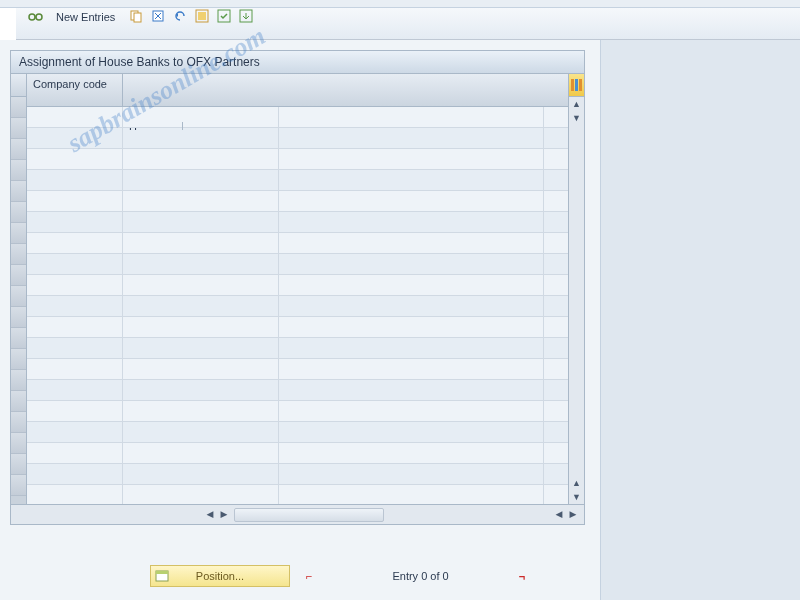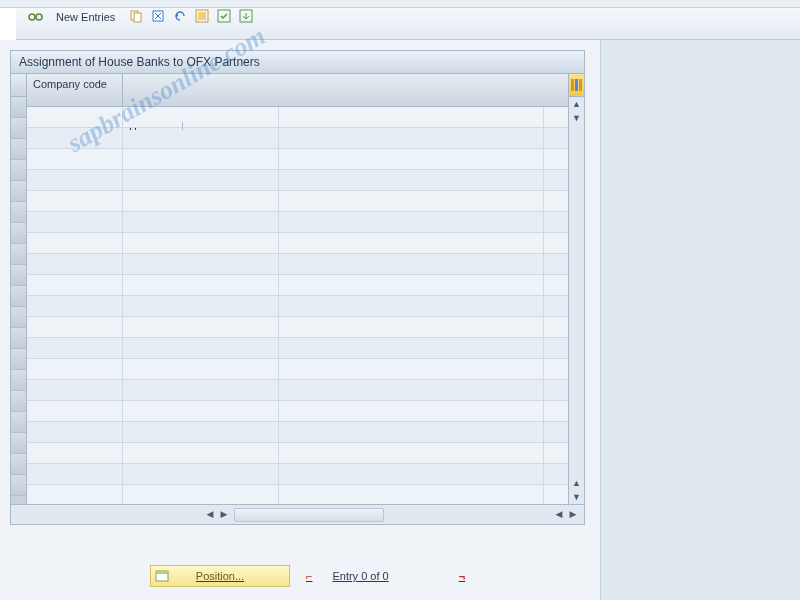--- a/index.html
+++ b/index.html
@@ -91,32 +91,32 @@
     height: 20px; display:flex; align-items:center; background:#e2e8ef;
     border-top:1px solid #a9b8c8; padding:0 4px;
   }
   .hs-left-gap{width:188px;}
   .hs-btn { width:14px;display:flex;justify-content:center;cursor:pointer;color:#4a5a70;}
   .hs-track { flex:0 0 150px; height:14px; background:linear-gradient(to bottom,#eef3f8,#d6dee7); border:1px solid #bac5d2; margin:0 3px; border-radius:2px;}
   .hs-spacer{flex:1;}
   
   .footer-area {
     margin-top: 40px; display:flex; align-items:center; gap: 20px;
-    padding-left: 140px; font-size:11px; color:#2b3a50;text-decoration:underline;
+    padding-left: 140px; font-size:11px; color:#2b3a50;
   }
   .position-btn {
     width: 140px; height: 22px;
     background: linear-gradient(to bottom,#fff6c8,#f5e58f);
     border:1px solid #d4c066; display:flex;align-items:center;justify-content:center;
     cursor:pointer; color:#6b5a20; position:relative;
   }
   .position-btn .pb-icon{position:absolute;left:4px;width:14px;height:14px;}
   .bracket-l{color:#cc2a2a;font-weight:bold;margin-left:-4px;}
   .bracket-r{color:#cc2a2a;font-weight:bold;}
-  .entry-text{ }
+  .entry-text{ margin-left:60px; }
   
   .watermark {
     position: absolute; left: 55px; top: 75px; font-size: 26px;
     color: rgba(70,130,200,0.35); font-style: italic; font-family: 'Comic Sans MS', cursive;
     transform: rotate(-30deg); pointer-events: none; font-weight:bold;
   }
   
   .arrow { font-size: 9px; line-height: 1; }
 </style>
 </head>

